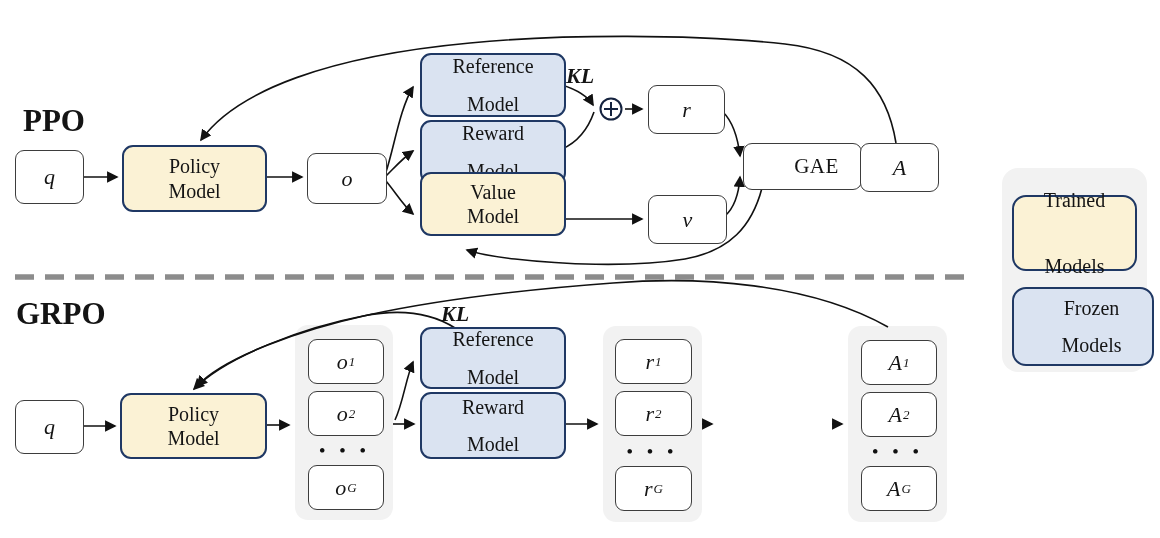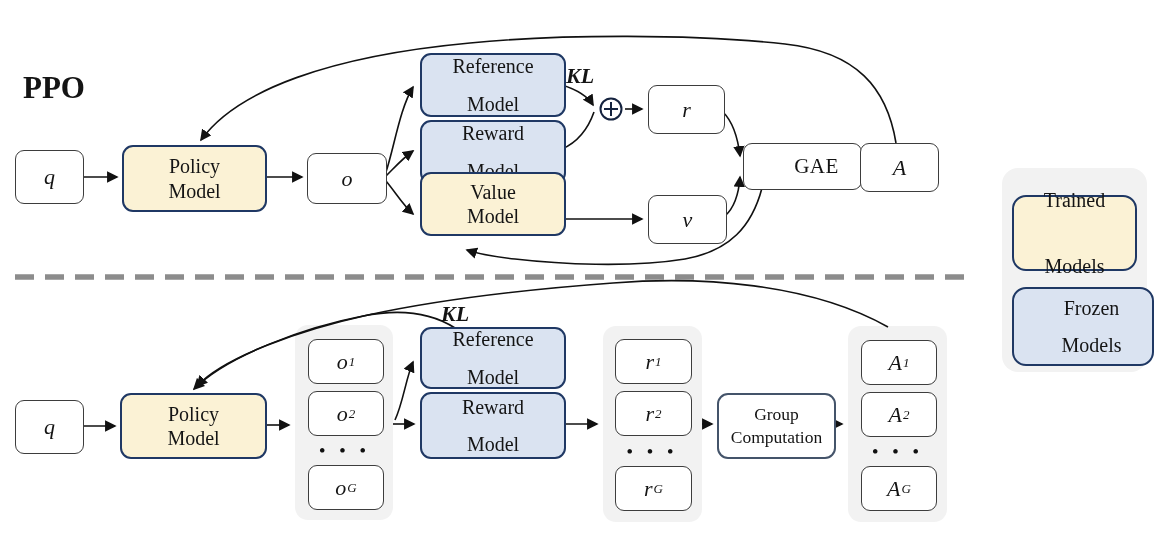--- a/index.html
+++ b/index.html
@@ -81,21 +81,22 @@
       <path d="M393,424 H414" marker-end="url(#ah)"></path>
       <path d="M395,420 C403,403 406,378 413,362" marker-end="url(#ah)"></path>
       <path d="M562,424 H597" marker-end="url(#ah)"></path>
       <path d="M702,424 H712" marker-end="url(#ah)"></path>
       <path d="M832,424 H842" marker-end="url(#ah)"></path>
       <path d="M455,328 C430,312 398,309 363,316 C306,327 228,355 194,389" marker-end="url(#ah)"></path>
       <path d="M888,327 C810,283 700,276 613,283 C518,290 428,302 368,315 C300,330 224,357 197,386" marker-end="url(#ah)"></path>
     </g>
   </svg>
 
-  <div class="section-label" style="left:23px;top:70px;">PPO</div>
+  <div class="section-label" style="left:23px;top:103px;">PPO</div>
+  <div class="section-label" style="left:16px;top:296px;">GRPO</div>
 
   <div class="node" style="left:15px;top:150px;width:67px;height:52px;">q</div>
 
   <div class="model trained" style="left:122px;top:145px;width:141px;height:63px;">
     <span>Policy</span>
     <span>Model</span>
   </div>
 
   <div class="node" style="left:307px;top:153px;width:78px;height:49px;">o</div>
 
@@ -158,24 +159,20 @@
   <div class="node" style="left:615px;top:391px;width:75px;height:43px;">
     <span>r</span>
       <sub>2</sub>
   </div>
   <div class="dots" style="left:615px;top:442px;width:75px;height:20px;">• • •</div>
   <div class="node" style="left:615px;top:466px;width:75px;height:43px;">
     <span>r</span>
       <sub>G</sub>
   </div>
 
-  <div class="gc" style="left:717px;top:393px;width:115px;height:62px;">
-    <span>Group</span>
-    <span>Computation</span>
-  </div>
 
   <div class="node" style="left:861px;top:340px;width:74px;height:43px;">
     <span>A</span>
       <sub>1</sub>
   </div>
   <div class="node" style="left:861px;top:392px;width:74px;height:43px;">
     <span>A</span>
       <sub>2</sub>
   </div>
   <div class="dots" style="left:861px;top:442px;width:74px;height:20px;">• • •</div>

